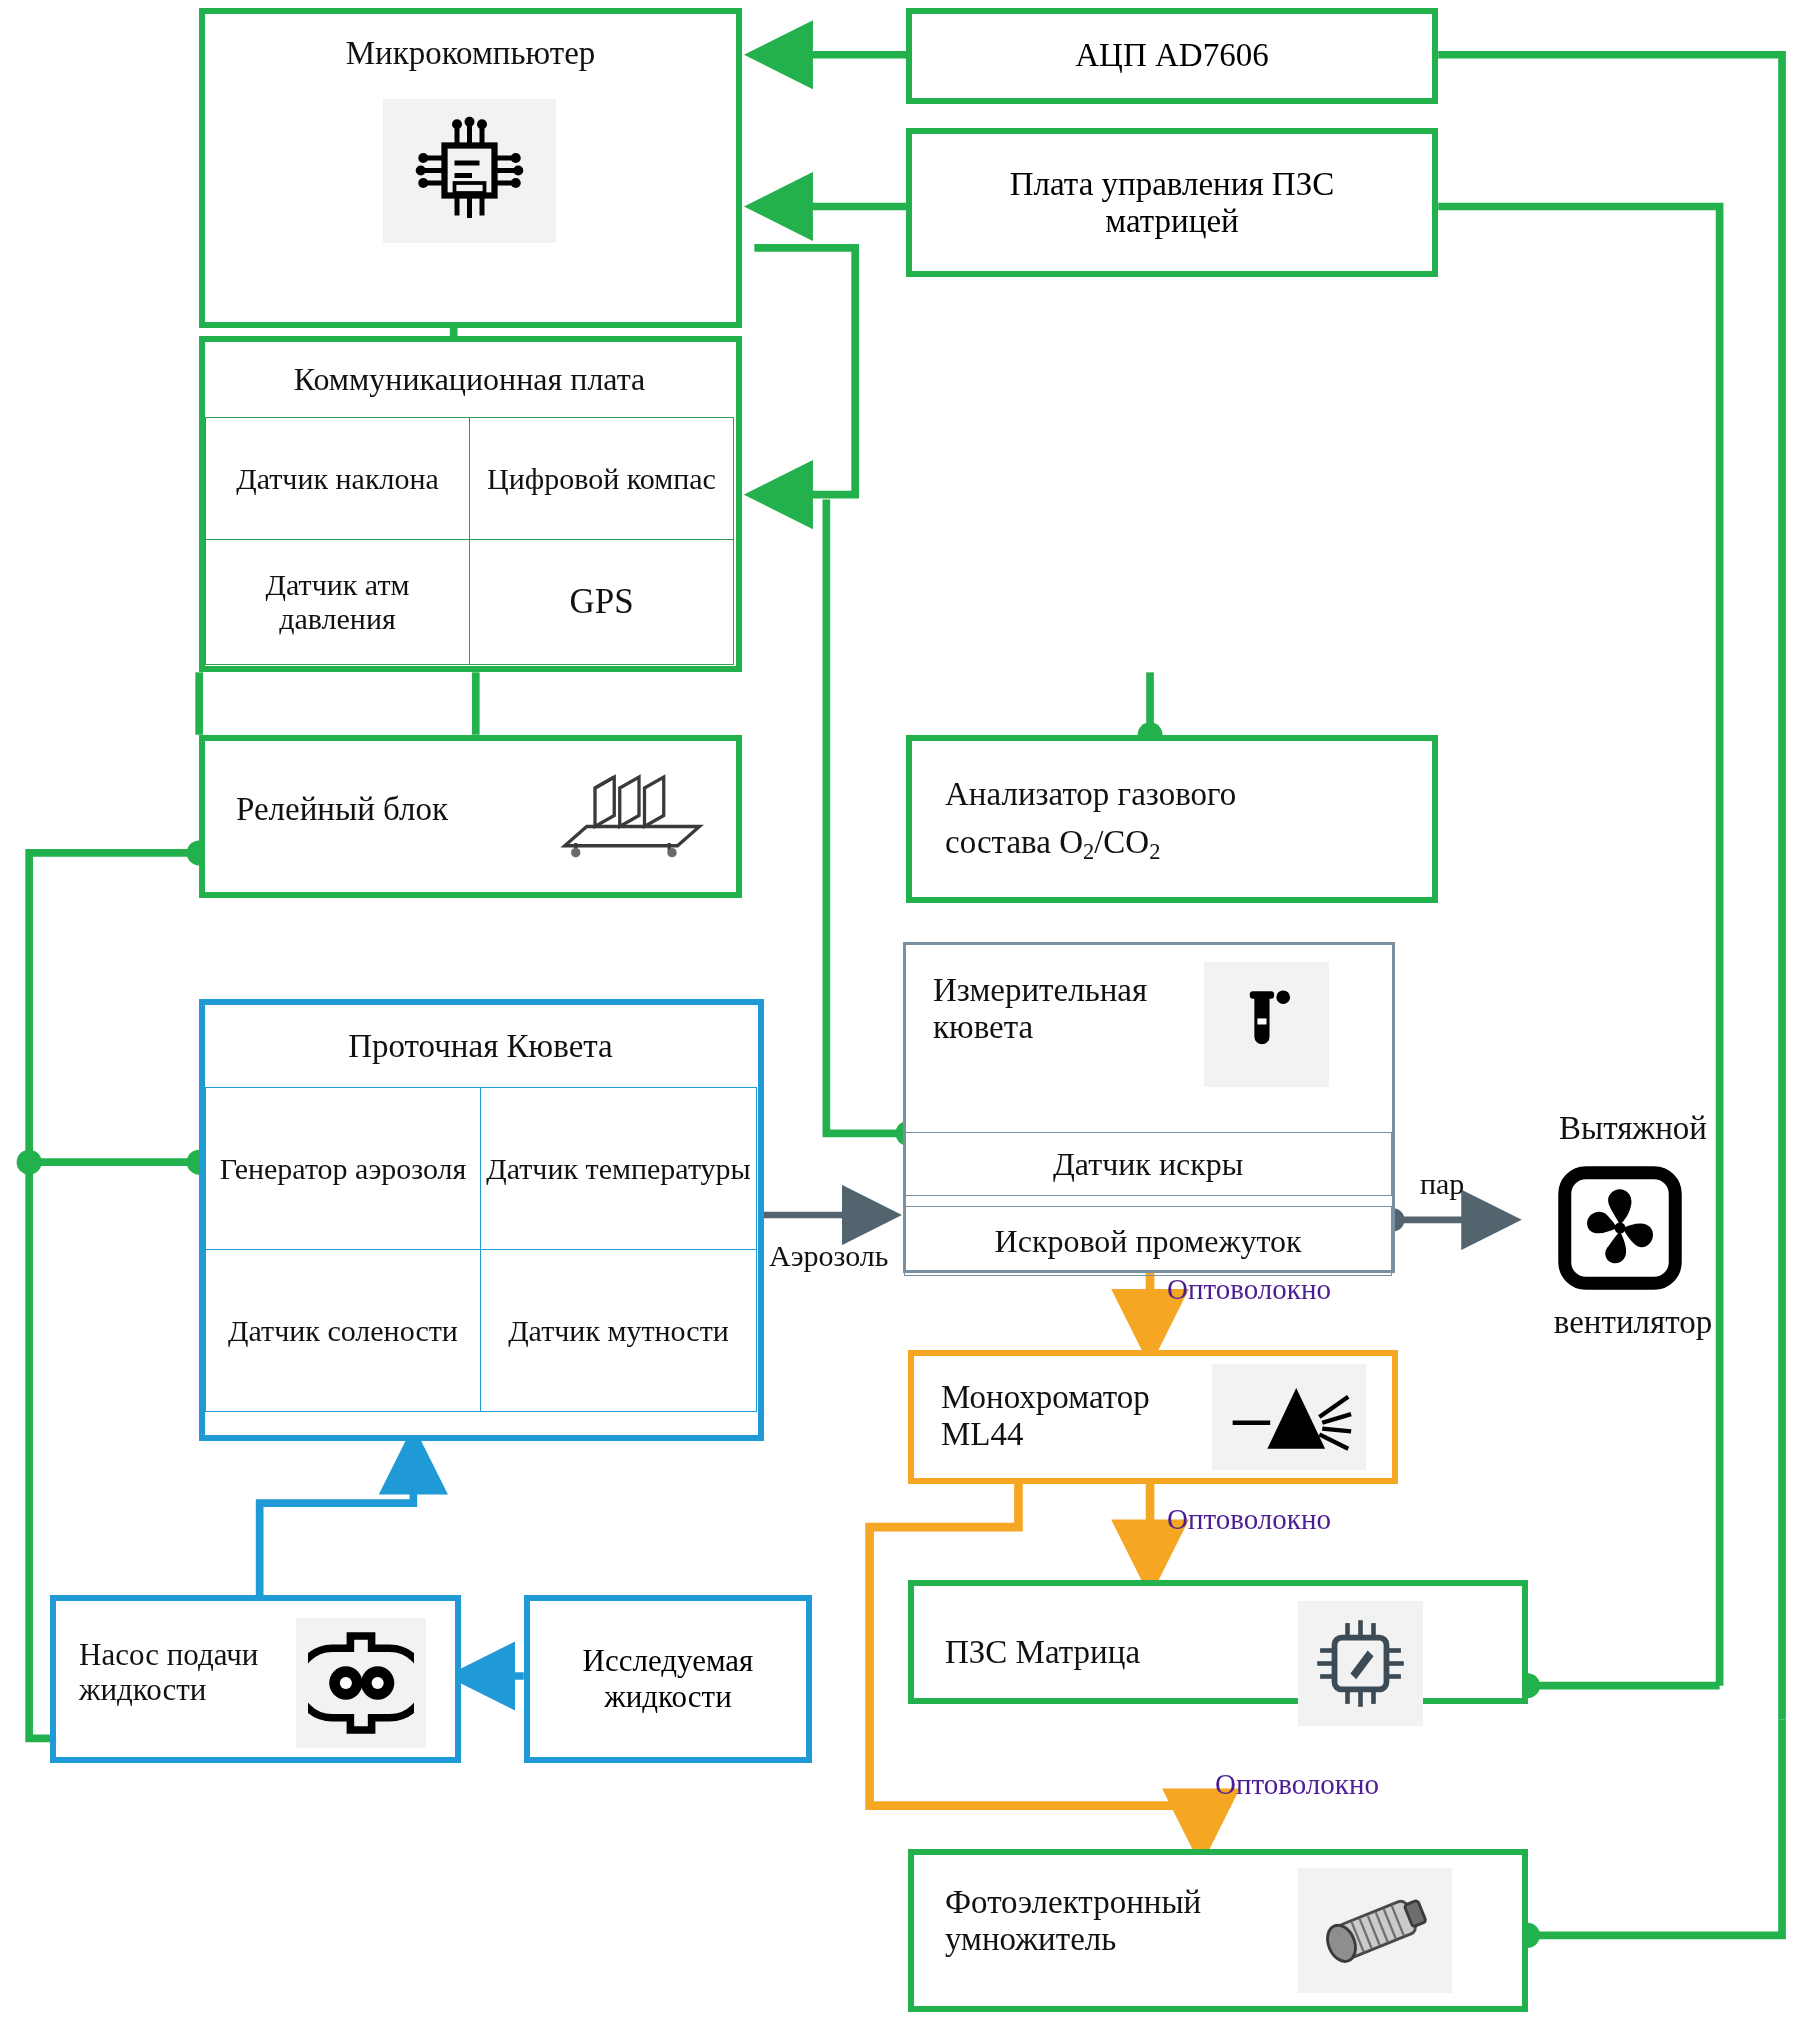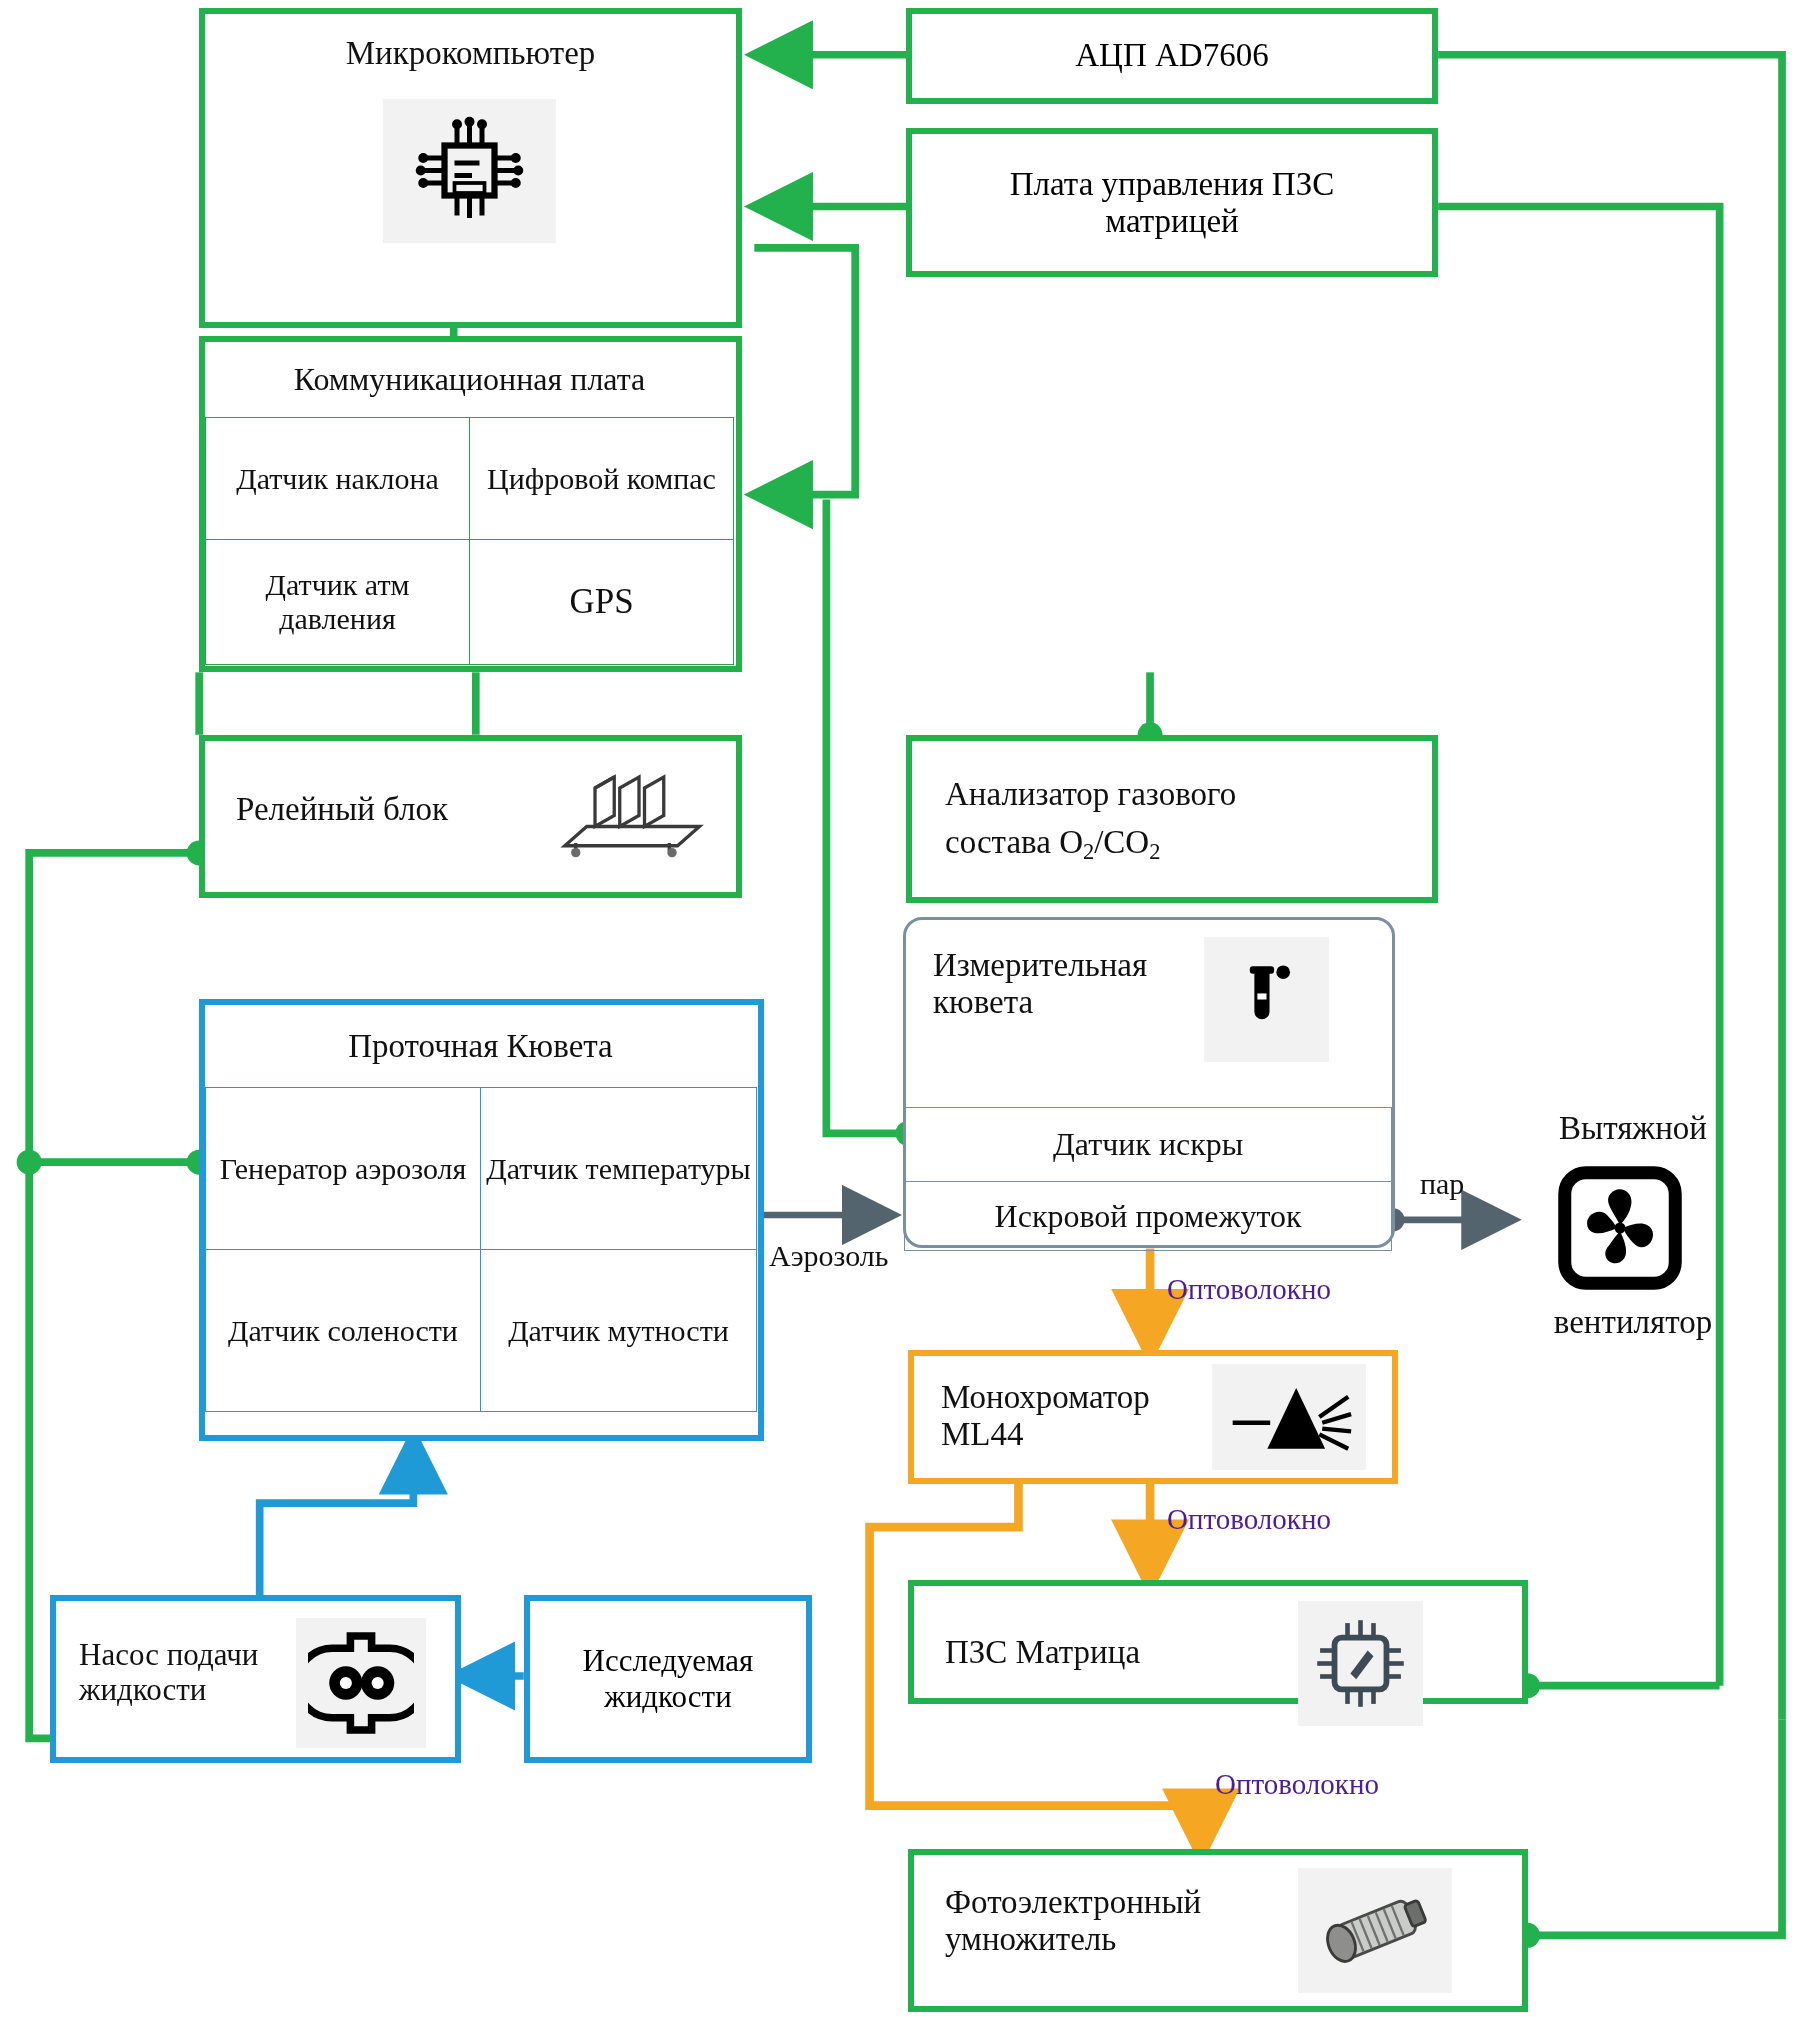--- a/index.html
+++ b/index.html
@@ -184,33 +184,33 @@
           </g>
       </svg>
     </div>
   </div>
 
   <div class="box green" style="left:906px;top:735px;width:532px;height:168px;">
     <div class="lbl t34" style="left:33px;top:35px;">Анализатор газового</div>
     <div class="lbl t34" style="left:33px;top:83px;"><span>состава O</span><sub>2</sub><span>/CO</span><sub>2</sub></div>
   </div>
 
-  <div class="box gray" style="left:903px;top:917px;width:492px;height:331px;border-radius:19px;">
+  <div class="box gray" style="left:903px;top:942px;width:492px;height:331px;">
     <div class="lbl t34" style="left:27px;top:27px;width:240px;">Измерительная кювета</div>
     <div class="ico" style="left:298px;top:17.3px;width:125px;height:125px;">
       <svg width="91" height="91" viewBox="0 0 60 60">
         <g fill="#000">
           <path d="M22,12 h10 v26 a5,5 0 0 1 -10,0 z"></path>
           <rect x="19" y="8" width="16" height="5" rx="2"></rect>
           <circle cx="41" cy="12" r="4.5"></circle>
         </g>
         <rect x="24" y="26" width="6" height="4" fill="#fff"></rect>
       </svg>
     </div>
-    <div class="cell cellgray" style="left:-1.9px;top:187px;width:488px;height:75px;font-size:32px;">Датчик искры</div>
+    <div class="cell cellgray" style="left:-1.9px;top:187px;width:488px;height:64px;font-size:32px;">Датчик искры</div>
     <div class="cell cellgray" style="left:-1.9px;top:261px;width:488px;height:70px;font-size:32px;">Искровой промежуток</div>
   </div>
 
   <div class="box blue" style="left:199px;top:999px;width:565px;height:442px;">
     <div class="cell" style="left:0px;top:0px;width:551px;height:82px;font-size:33px;">Проточная Кювета</div>
     <div class="cell cellblue" style="left:0px;top:82px;width:276px;height:163px;">Генератор аэрозоля</div>
     <div class="cell cellblue" style="left:275px;top:82px;width:277px;height:163px;">Датчик температуры</div>
     <div class="cell cellblue" style="left:0px;top:244px;width:276px;height:163px;">Датчик солености</div>
     <div class="cell cellblue" style="left:275px;top:244px;width:277px;height:163px;">Датчик мутности</div>
   </div>

